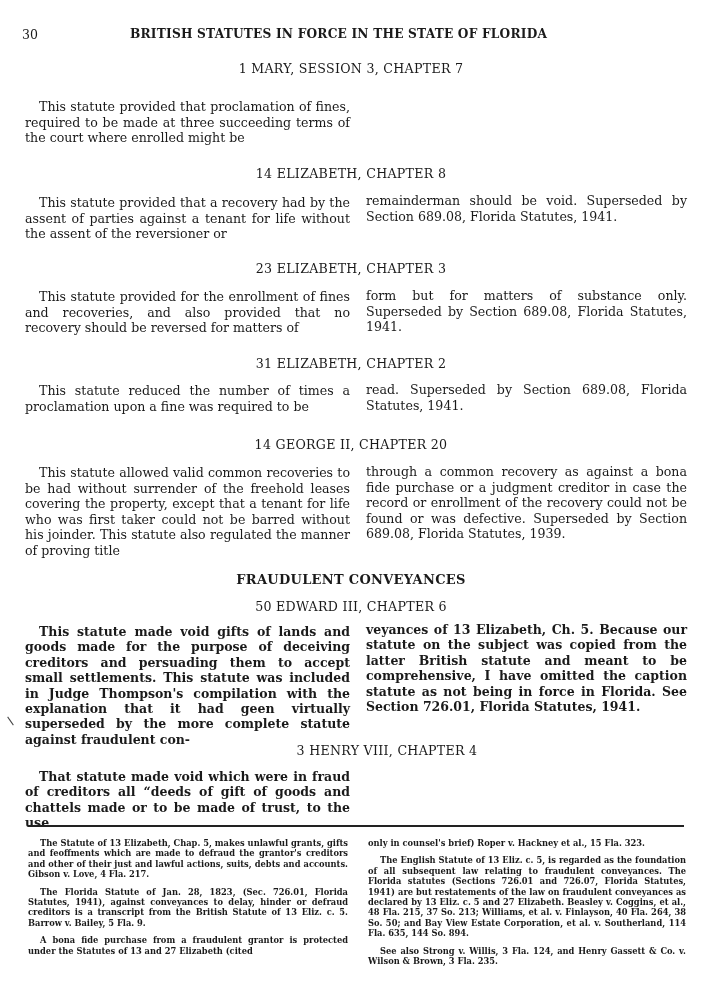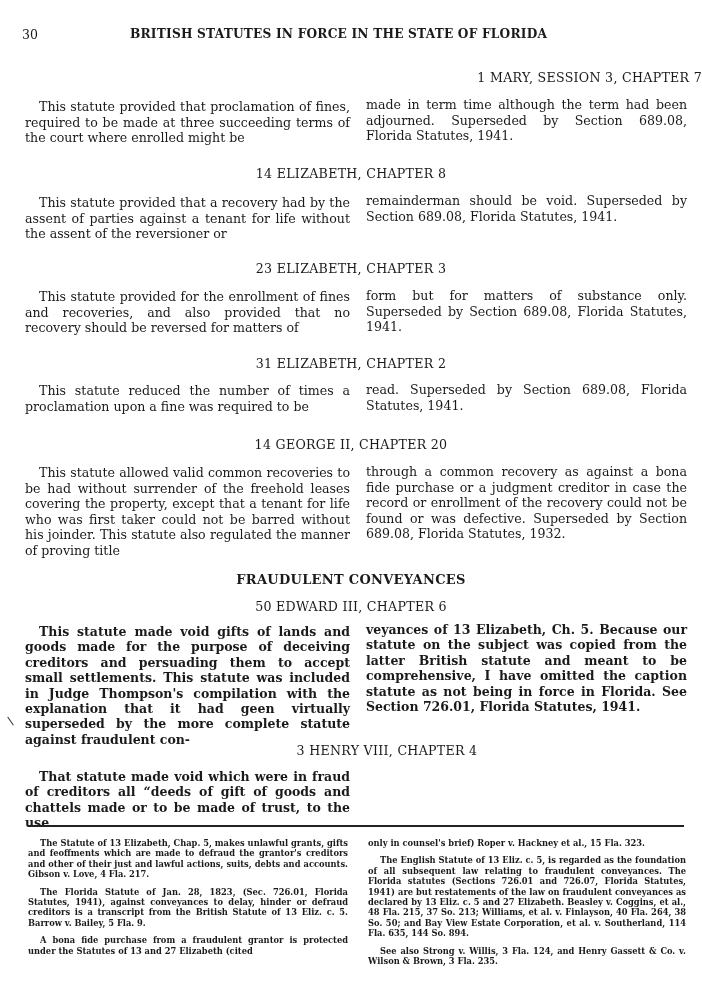--- a/index.html
+++ b/index.html
@@ -51,26 +51,23 @@
 </head>
 <body>
 
 <div class="page">
 
   <div class="header">
     <span class="pno">30</span>
     <span class="title">BRITISH STATUTES IN FORCE IN THE STATE OF FLORIDA</span>
   </div>
 
-  <div class="sec-head" style="top:70px;text-align:right;">1 MARY, SESSION 3, CHAPTER 7</div>
+  <div class="sec-head" style="top:61px;">1 MARY, SESSION 3, CHAPTER 7</div>
   <div class="col left" style="top:99px;">
       <p class="indent">This statute provided that proclamation of fines, required to be made at three succeeding terms of the court where enrolled might be</p>
-    </div>
-  <div class="col right" style="top:97px;">
-      <p>made in term time although the term had been adjourned. Superseded by Section 689.08, Florida Statutes, 1941.</p>
     </div>
 
   <div class="sec-head" style="top:166px;">14 ELIZABETH, CHAPTER 8</div>
   <div class="col left" style="top:195px;">
       <p class="indent">This statute provided that a recovery had by the assent of parties against a tenant for life without the assent of the reversioner or</p>
     </div>
   <div class="col right" style="top:193px;">
       <p>remainderman should be void. Superseded by Section 689.08, Florida Statutes, 1941.</p>
     </div>
 
@@ -88,21 +85,21 @@
     </div>
   <div class="col right" style="top:382px;">
       <p>read. Superseded by Section 689.08, Florida Statutes, 1941.</p>
     </div>
 
   <div class="sec-head" style="top:437px;">14 GEORGE II, CHAPTER 20</div>
   <div class="col left" style="top:465px;">
       <p class="indent">This statute allowed valid common recoveries to be had without surrender of the freehold leases covering the property, except that a tenant for life who was first taker could not be barred without his joinder. This statute also regulated the manner of proving title</p>
     </div>
   <div class="col right" style="top:464px;">
-      <p>through a common recovery as against a bona fide purchase or a judgment creditor in case the record or enrollment of the recovery could not be found or was defective. Superseded by Section 689.08, Florida Statutes, 1932.</p>
+      <p>through a common recovery as against a bona fide purchase or a judgment creditor in case the record or enrollment of the recovery could not be found or was defective. Superseded by Section 689.08, Florida Statutes, 1939.</p>
     </div>
 
   <div class="sec-head bold" style="top:572px;text-align:center;">FRAUDULENT CONVEYANCES</div>
 
   <div class="sec-head" style="top:599px;">50 EDWARD III, CHAPTER 6</div>
   <div class="col left bold" style="top:624px;">
       <p class="indent">This statute made void gifts of lands and goods made for the purpose of deceiving creditors and persuading them to accept small settlements. This statute was included in Judge Thompson's compilation with the explanation that it had geen virtually superseded by the more complete statute against fraudulent con-</p>
     </div>
   <div class="col right bold" style="top:622px;">
       <p>veyances of 13 Elizabeth, Ch. 5. Because our statute on the subject was copied from the latter British statute and meant to be comprehensive, I have omitted the caption statute as not being in force in Florida. See Section 726.01, Florida Statutes, 1941.</p>

